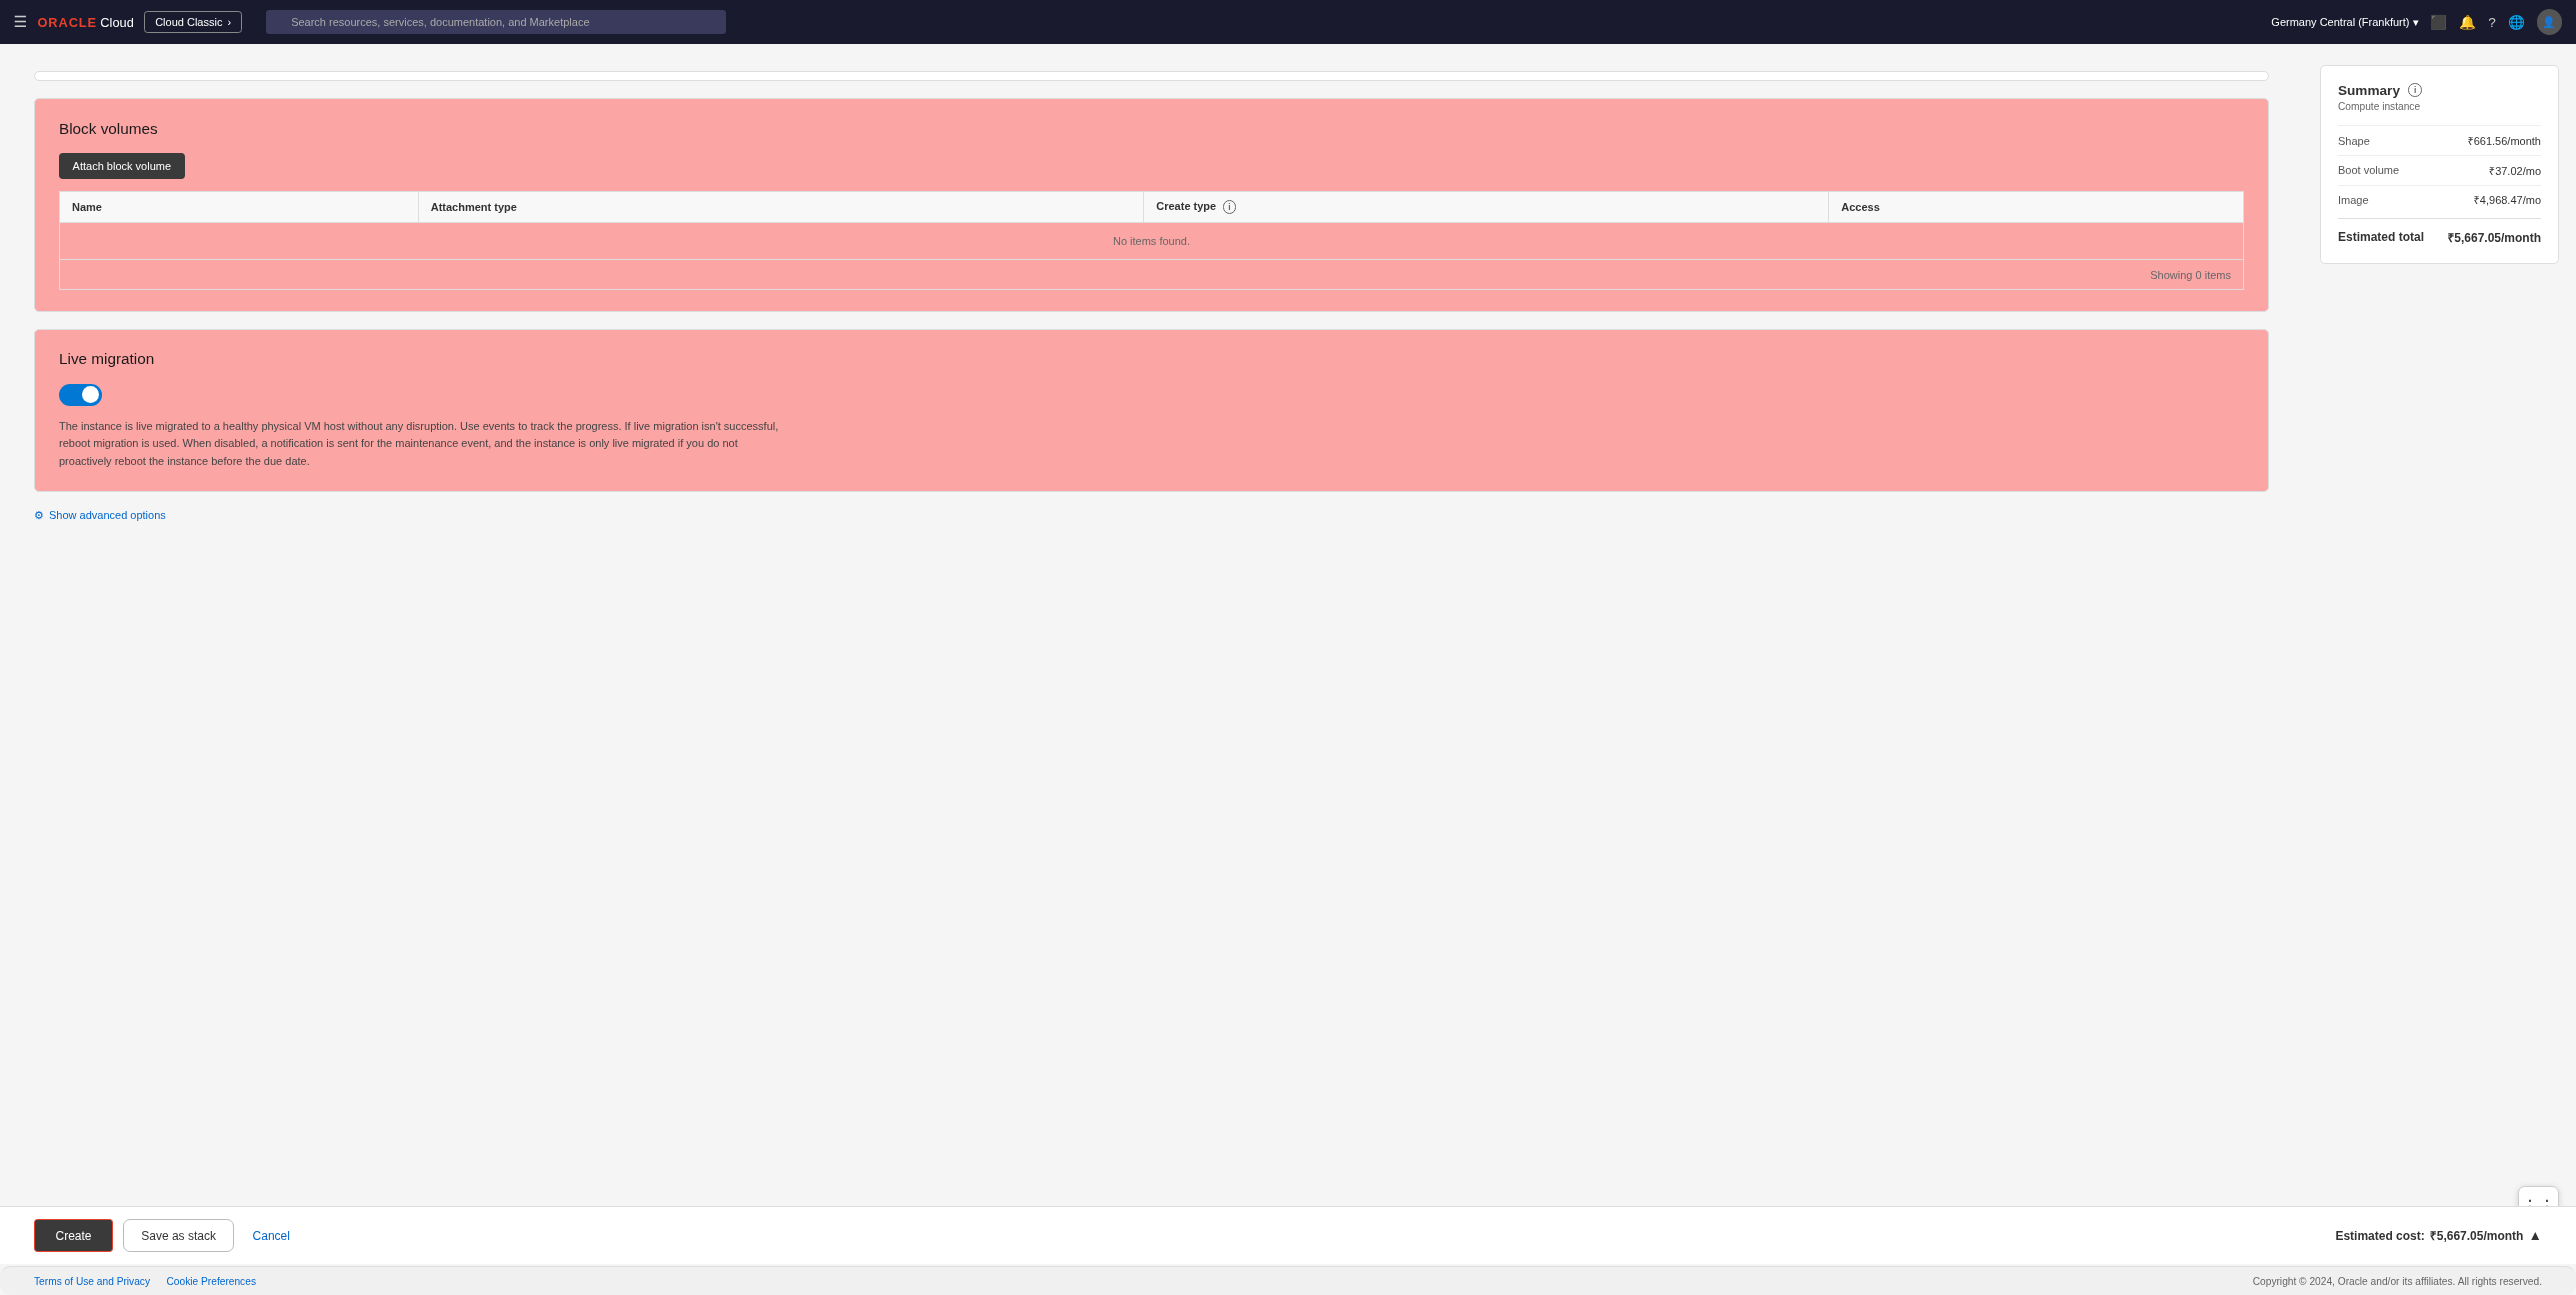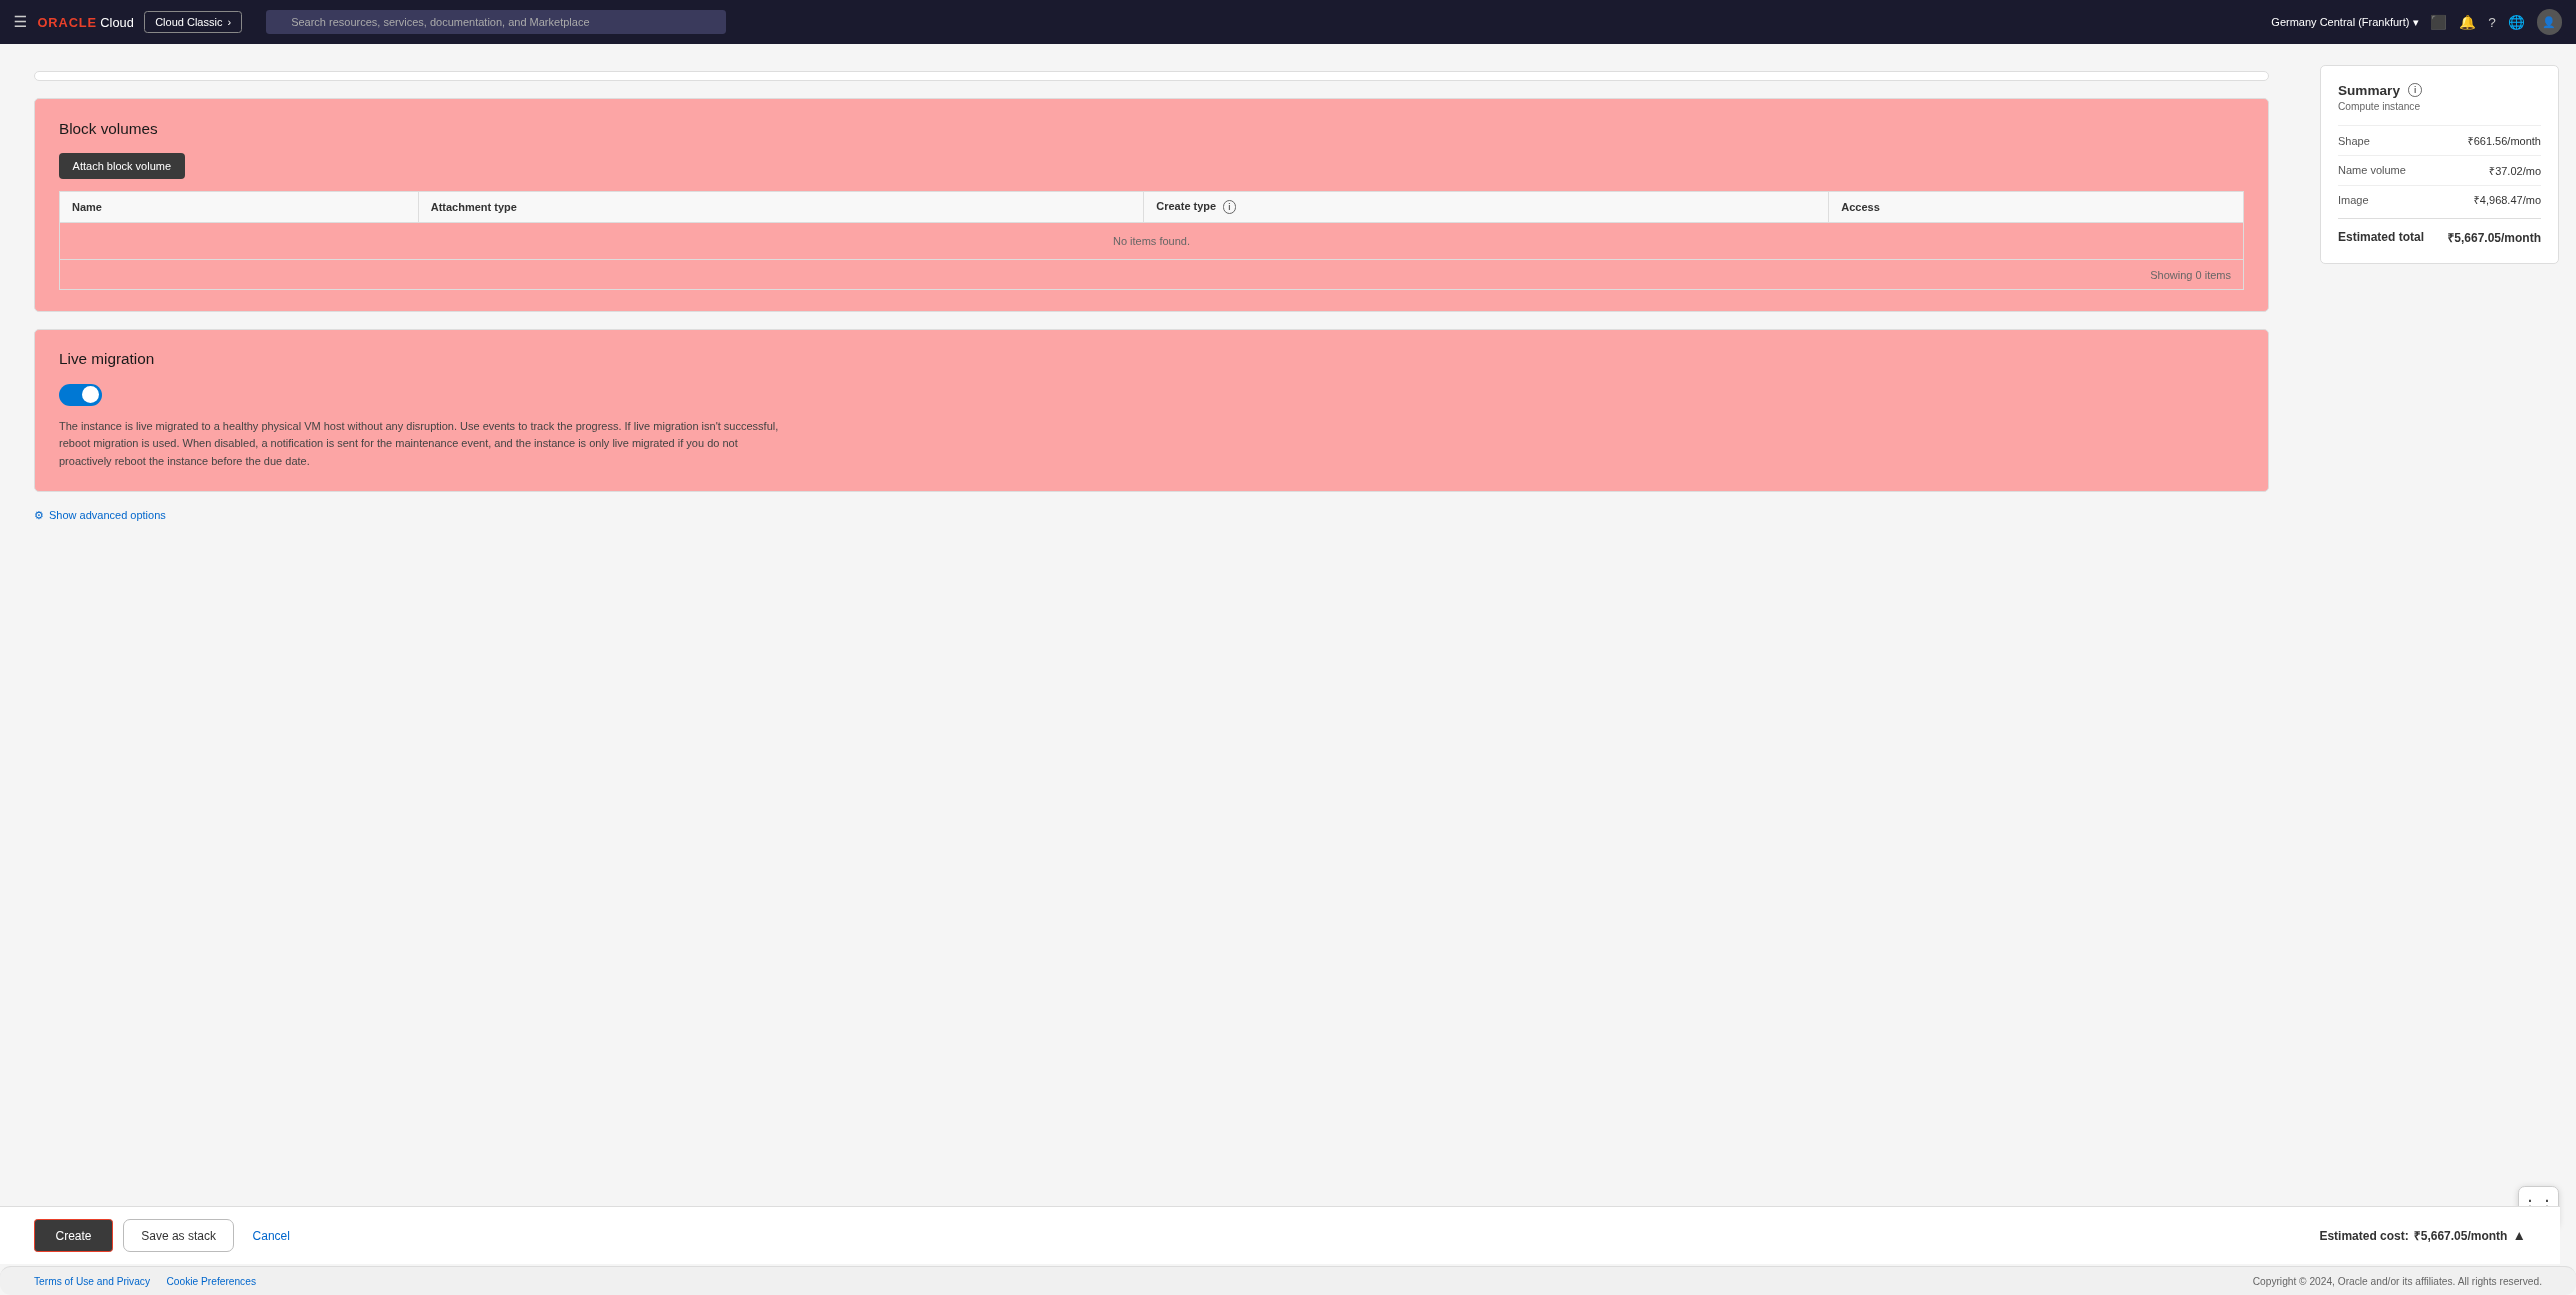--- a/index.html
+++ b/index.html
@@ -207,21 +207,21 @@
       cursor: pointer;
       margin-top: 15.3px;
       text-decoration: none;
     }
 
     
     .bottom-bar {
       position: fixed;
       bottom: 0;
       left: 0;
-      right: 16px;
+      right: 0;
       background: #fff;
       border-top: 0.9px solid #ddd;
       padding: 12px 34px;
       display: flex;
       align-items: center;
       gap: 10.2px;
       z-index: 100;
     }
     .btn-create {
       background: #3a3a3a;
@@ -439,21 +439,21 @@
         <span>Summary</span>
         <span class="info-icon">i</span>
       </div>
       <div class="summary-subtitle">Compute instance</div>
 
       <div class="summary-row">
         <span class="summary-row-label">Shape</span>
         <span class="summary-row-value">₹661.56/month</span>
       </div>
       <div class="summary-row">
-        <span class="summary-row-label">Name volume</span>
+        <span class="summary-row-label">Boot volume</span>
         <span class="summary-row-value">₹37.02/mo</span>
       </div>
       <div class="summary-row">
         <span class="summary-row-label">Image</span>
         <span class="summary-row-value">₹4,968.47/mo</span>
       </div>
 
       <div class="summary-total">
         <span>Estimated total</span>
         <span>₹5,667.05/month</span>

